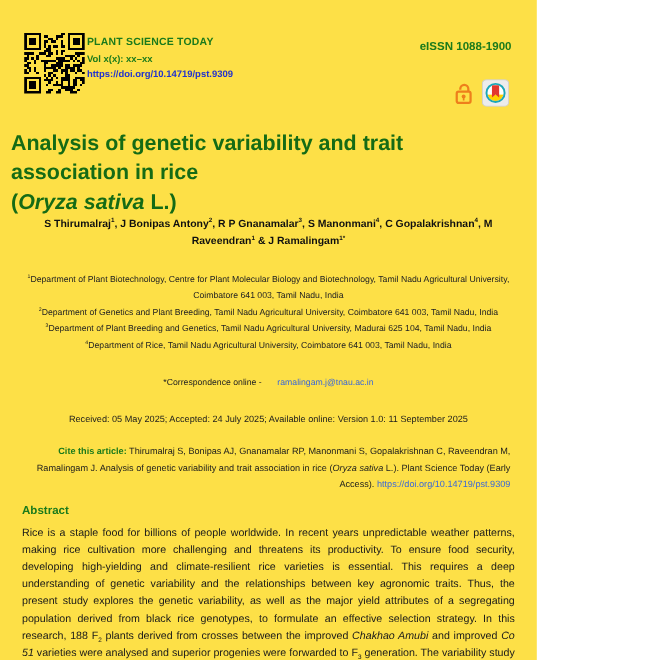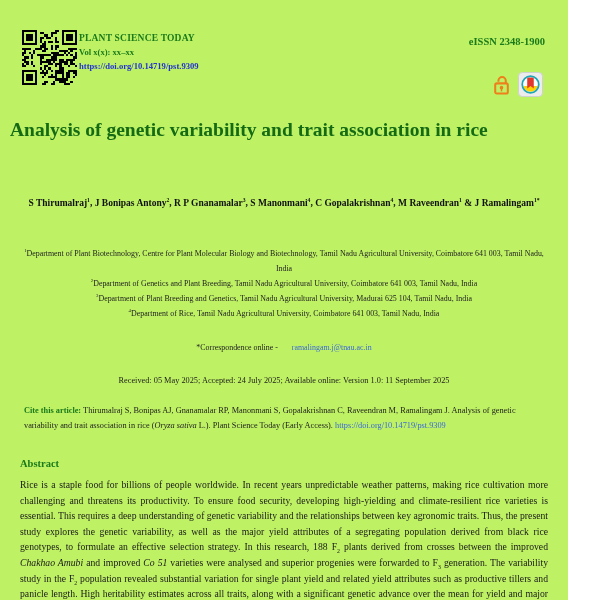--- a/index.html
+++ b/index.html
@@ -1,17 +1,17 @@
 <!DOCTYPE html>
 <html><head>
 <meta charset="utf-8">
 <style>
   html,body{margin:0;padding:0;background:#fff;}
-  .page{position:relative;width:568px;height:600px;background:#bef264;overflow:hidden;
-        font-family:Liberation Serif, serif;color:#1f1f1f;}
+  .page{position:relative;width:488px;height:600px;background:#fde047;overflow:hidden;
+        font-family:Liberation Sans, sans-serif;color:#1f1f1f;}
 
   
   .qr{position:absolute;left:22px;top:30px;width:55px;height:55px;}
   .jblock{position:absolute;left:79px;top:33px;display:flex;flex-direction:column;gap:4px;}
   .jname{font-size:9.5px;font-weight:700;color:#1b7a1b;letter-spacing:.2px;}
   .jvol{font-size:8.6px;font-weight:700;color:#1b7a1b;}
   .jdoi{font-size:8.6px;font-weight:700;color:#2233cf;text-decoration:none;}
   .eissn{position:absolute;right:23px;top:36px;font-size:10.5px;font-weight:700;color:#1b7a1b;}
   .icons{position:absolute;right:25px;top:72px;display:flex;align-items:flex-end;gap:8px;}
   .badge{position:absolute;left:20px;top:92px;background:#1e7c1e;border:1px solid #135913;
@@ -22,21 +22,21 @@
          font-size:19.5px;font-weight:700;line-height:1.38;}
   .authors{position:absolute;top:196px;left:28px;right:28px;text-align:center;font-weight:700;
            font-size:9.5px;line-height:1.65;color:#101010;}
   .affils{position:absolute;top:246px;left:18px;right:18px;text-align:center;font-size:7.9px;
           line-height:15px;color:#222;}
   .corr{position:absolute;top:343px;left:0;right:0;text-align:center;font-size:7.9px;color:#222;}
   .corr a{color:#3a68d8;text-decoration:none;padding-left:12px;}
   .dates{position:absolute;top:376px;left:0;right:0;text-align:center;font-size:8.3px;color:#1c1c1c;}
 
   
-  .cite{position:absolute;top:403px;left:24px;right:24px;text-align:left;font-size:8.3px;
+  .cite{position:absolute;top:403px;left:24px;right:24px;text-align:right;font-size:8.3px;
         line-height:15px;color:#1c1c1c;}
   .cite .lbl{color:#1b7a1b;font-weight:700;}
   .cite a{color:#3a68d8;text-decoration:none;}
 
   
   .abs-h{position:absolute;top:458px;left:20px;font-size:10.5px;font-weight:700;color:#1b7a1b;}
   .abs-b{position:absolute;top:477px;left:20px;right:20px;font-size:9.7px;line-height:15.6px;
          text-align:justify;color:#191919;}
 
   sup{font-size:.6em;line-height:0;}
@@ -269,21 +269,21 @@
       </g>
     </svg>
   </div>
 
   <div class="jblock">
     <span class="jname">PLANT SCIENCE TODAY</span>
     <span class="jvol">Vol x(x): xx–xx</span>
     <a class="jdoi" href="#">https://doi.org/10.14719/pst.9309</a>
   </div>
 
-  <span class="eissn">eISSN 2348-1900</span>
+  <span class="eissn">eISSN 1088-1900</span>
 
   <div class="icons">
     <span>
       <svg width="17" height="24" viewBox="0 0 20 27">
         <g fill="none" stroke="#ee7f1b" stroke-width="2.4">
           <path d="M6.4 9.6 v-1.1 a4.3 4.3 0 0 1 8.6 0 v3.2"></path>
           <rect x="2.6" y="11.6" width="14.8" height="12" rx="2"></rect>
         </g>
         <circle cx="10" cy="16.6" r="2.1" fill="#ee7f1b"></circle>
         <rect x="9.1" y="17.4" width="1.8" height="3.6" fill="#ee7f1b"></rect>
@@ -301,20 +301,21 @@
         <rect x="4" y="14.6" width="18" height="8" fill="#ffd200" clip-path="url(#cm-circle)"></rect>
         <path d="M9.6 5.8 h6.8 v11.4 l-3.4 -2.7 l-3.4 2.7 z" fill="#e2372e"></path>
         <circle cx="13" cy="13" r="8.6" fill="none" stroke="#1ba7b8" stroke-width="1.8"></circle>
       </svg>
     </span>
   </div>
 
 
   <h1 class="title" style="margin:0;">
     <span>Analysis of genetic variability and trait association in rice</span><br>
+    <span>(<i>Oryza sativa</i> L.)</span>
   </h1>
 
   <div class="authors">S Thirumalraj<sup>1</sup>, J Bonipas Antony<sup>2</sup>, R P Gnanamalar<sup>3</sup>, S Manonmani<sup>4</sup>, C Gopalakrishnan<sup>4</sup>, M Raveendran<sup>1</sup> &amp; J Ramalingam<sup>1*</sup></div>
 
   <div class="affils">
     <div><sup>1</sup>Department of Plant Biotechnology, Centre for Plant Molecular Biology and Biotechnology, Tamil Nadu Agricultural University, Coimbatore 641 003, Tamil Nadu, India</div>
     <div><sup>2</sup>Department of Genetics and Plant Breeding, Tamil Nadu Agricultural University, Coimbatore 641 003, Tamil Nadu, India</div>
     <div><sup>3</sup>Department of Plant Breeding and Genetics, Tamil Nadu Agricultural University, Madurai 625 104, Tamil Nadu, India</div>
     <div><sup>4</sup>Department of Rice, Tamil Nadu Agricultural University, Coimbatore 641 003, Tamil Nadu, India</div>
   </div>

